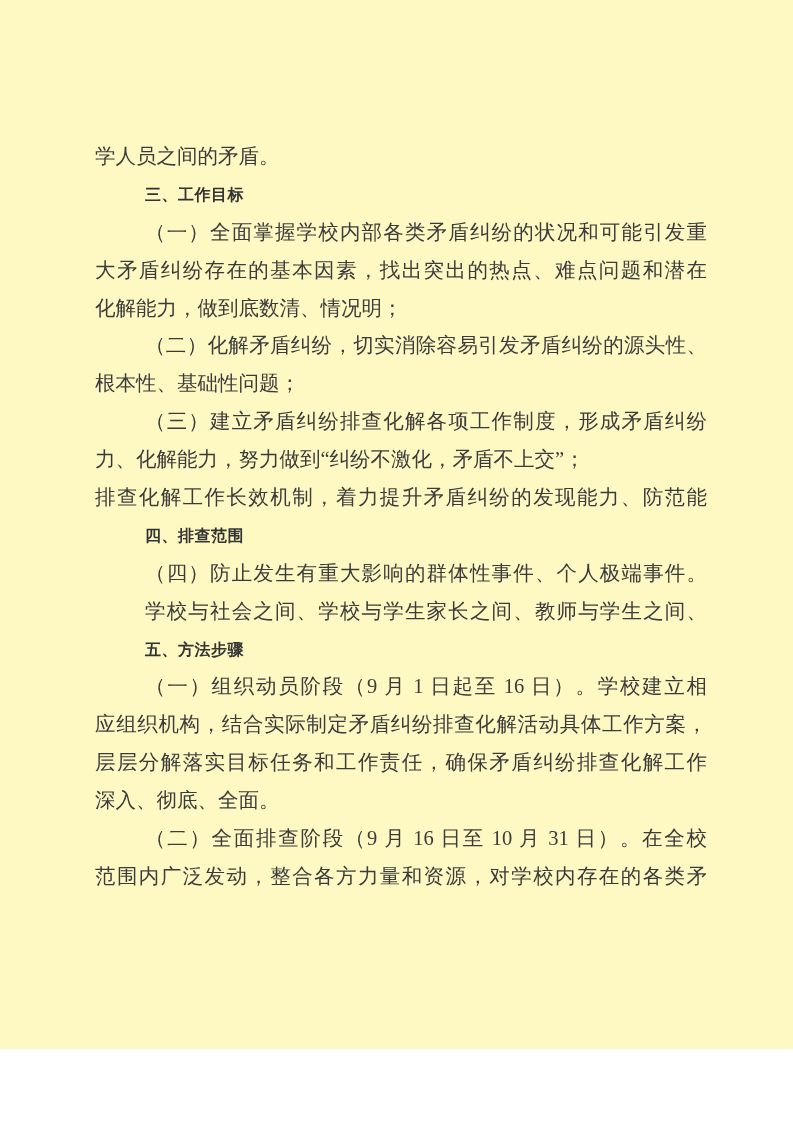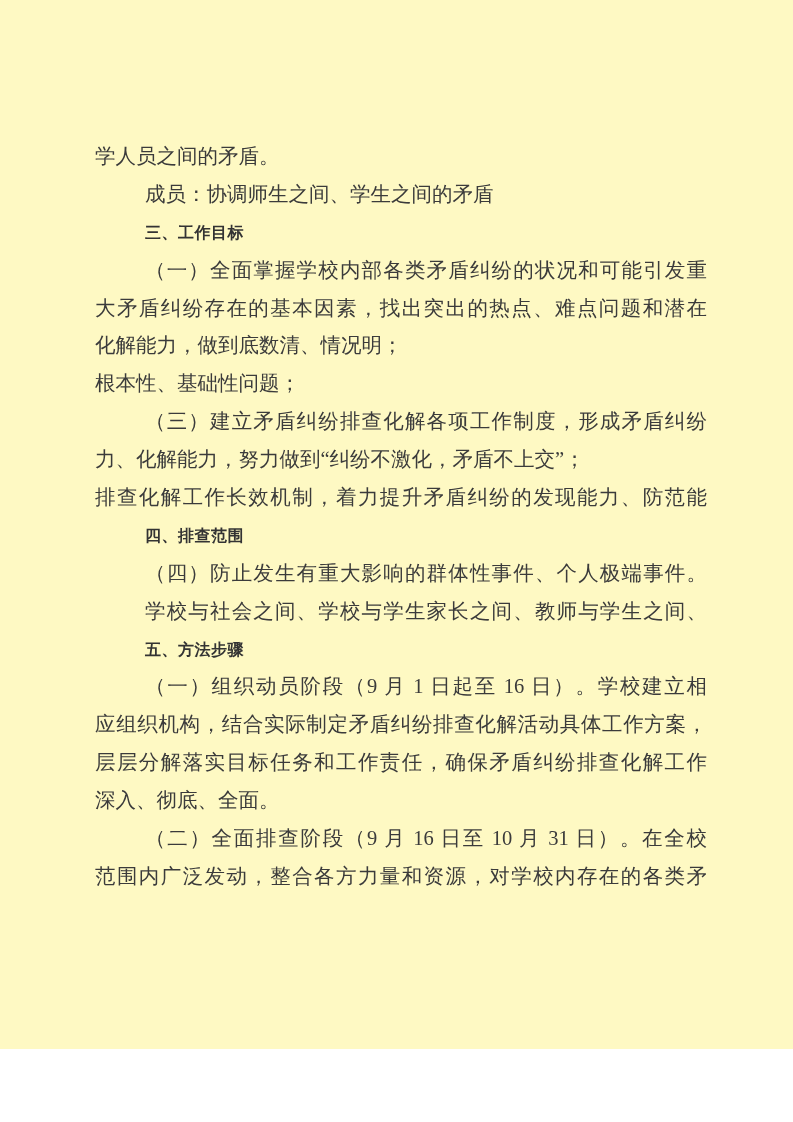--- a/index.html
+++ b/index.html
@@ -42,25 +42,25 @@
     color: #333333;
     letter-spacing: 0.5px;
   }
 </style>
 </head>
 <body>
 
 <div class="page">
   <div class="content">
     <div class="line">学人员之间的矛盾。</div>
-    <div class="line ind">成员：协调师生之间、学生之间的矛盾</div>
     <div class="line ind hd">三、工作目标</div>
     <div class="line ind jf">（一）全面掌握学校内部各类矛盾纠纷的状况和可能引发重</div>
     <div class="line jf">大矛盾纠纷存在的基本因素，找出突出的热点、难点问题和潜在</div>
     <div class="line">化解能力，做到底数清、情况明；</div>
+    <div class="line ind jf">（二）化解矛盾纠纷，切实消除容易引发矛盾纠纷的源头性、</div>
     <div class="line">根本性、基础性问题；</div>
     <div class="line ind jf">（三）建立矛盾纠纷排查化解各项工作制度，形成矛盾纠纷</div>
     <div class="line">力、化解能力，努力做到“纠纷不激化，矛盾不上交”；</div>
     <div class="line jf">排查化解工作长效机制，着力提升矛盾纠纷的发现能力、防范能</div>
     <div class="line ind hd">四、排查范围</div>
     <div class="line ind jf">（四）防止发生有重大影响的群体性事件、个人极端事件。</div>
     <div class="line ind jf">学校与社会之间、学校与学生家长之间、教师与学生之间、</div>
     <div class="line ind hd">五、方法步骤</div>
     <div class="line ind jf">（一）组织动员阶段（9 月 1 日起至 16 日）。学校建立相</div>
     <div class="line jf">应组织机构，结合实际制定矛盾纠纷排查化解活动具体工作方案，</div>

